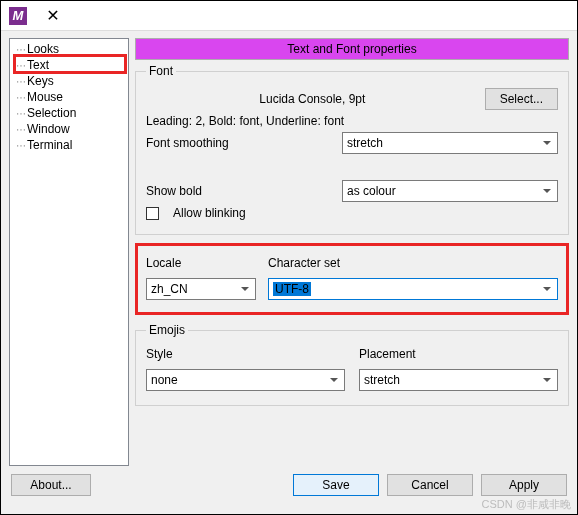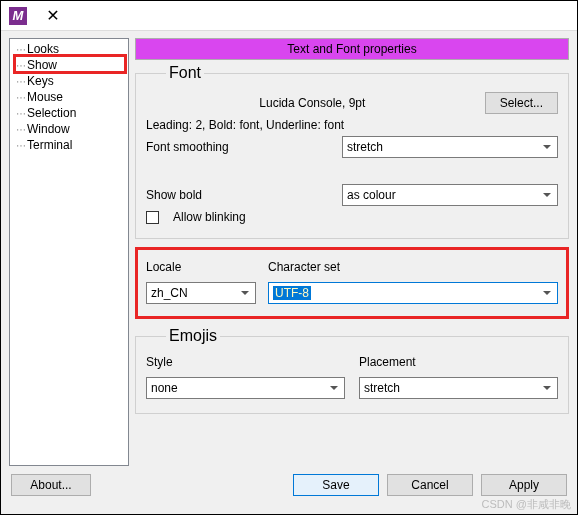--- a/index.html
+++ b/index.html
@@ -10,28 +10,28 @@
 .title { flex: 1; font-size: 12px; }
 .close-x { width: 40px; text-align: center; font-size: 16px; font-weight: 300; }
 .body { display: flex; padding: 7px 8px 0 8px; gap: 6px; height: 435px; }
 .tree { width: 120px; background: #fff; border: 1px solid #828790; padding: 2px 0; position: relative; }
 .tree-item { padding: 1px 2px 1px 6px; display: flex; align-items: center; gap: 2px; cursor: default; }
 .tree-dots { color: #888; letter-spacing: -1px; font-size: 10px; }
 .red-box-tree { position: absolute; border: 3px solid #e92525; pointer-events: none; }
 .right { flex: 1; display: flex; flex-direction: column; gap: 4px; }
 .props-btn { width: 100%; height: 22px; background: #d946ef; border: 1px solid #adadad; cursor: default; }
 fieldset { border: 1px solid #d0d0d0; margin: 0; padding: 6px 10px 10px 10px; }
-legend { padding: 0 3px; font-size: 16px; margin-left: 20px; }
+legend { padding: 0 3px; font-size: 12px; }
 .row { display: flex; align-items: center; gap: 6px; margin: 4px 0; }
 .fontdesc { flex: 1; text-align: center; }
 .btn { background: #e1e1e1; border: 1px solid #adadad; padding: 2px 14px; cursor: default; height: 22px; }
 .btn-hl { background: #e5f1fb; border: 1px solid #0078d7; }
 .select { border: 1px solid #7a7a7a; background: #fff; height: 22px; padding: 0 18px 0 4px; position: relative; display: flex; align-items: center; cursor: default; }
 .select::after { content: ""; position: absolute; right: 6px; top: 8px; border-left: 4px solid transparent; border-right: 4px solid transparent; border-top: 4px solid #555; }
-.select-sel { background: #0078d7; color: #fef9c3; display: inline-block; padding: 0 2px; }
+.select-sel { background: #0078d7; color: #000000; display: inline-block; padding: 0 2px; }
 .checkbox { display: flex; align-items: center; gap: 14px; }
 .check { width: 13px; height: 13px; border: 1px solid #333; background: #fff; }
 .locale-area { position: relative; margin: 4px 0; }
 .locale-inner { border: 3px solid #e92525; padding: 10px 8px 12px 8px; display: flex; gap: 12px; }
 .col { display: flex; flex-direction: column; gap: 8px; }
 .footer { display: flex; align-items: center; padding: 8px 10px; gap: 8px; }
 .spacer { flex: 1; }
 .watermark { position: absolute; right: 6px; bottom: 2px; color: #bcbcbc; font-size: 11px; pointer-events: none; }
 </style>
 </head>
@@ -46,21 +46,21 @@
 
   <div class="body">
     <div class="tree">
       <div class="red-box-tree" style="left:3px; top:15px; width:114px; height:20px;"></div>
       <div class="tree-item">
           <span class="tree-dots">⋯</span>
           <span>Looks</span>
         </div>
       <div class="tree-item">
           <span class="tree-dots">⋯</span>
-          <span>Show</span>
+          <span>Text</span>
         </div>
       <div class="tree-item">
           <span class="tree-dots">⋯</span>
           <span>Keys</span>
         </div>
       <div class="tree-item">
           <span class="tree-dots">⋯</span>
           <span>Mouse</span>
         </div>
       <div class="tree-item">

